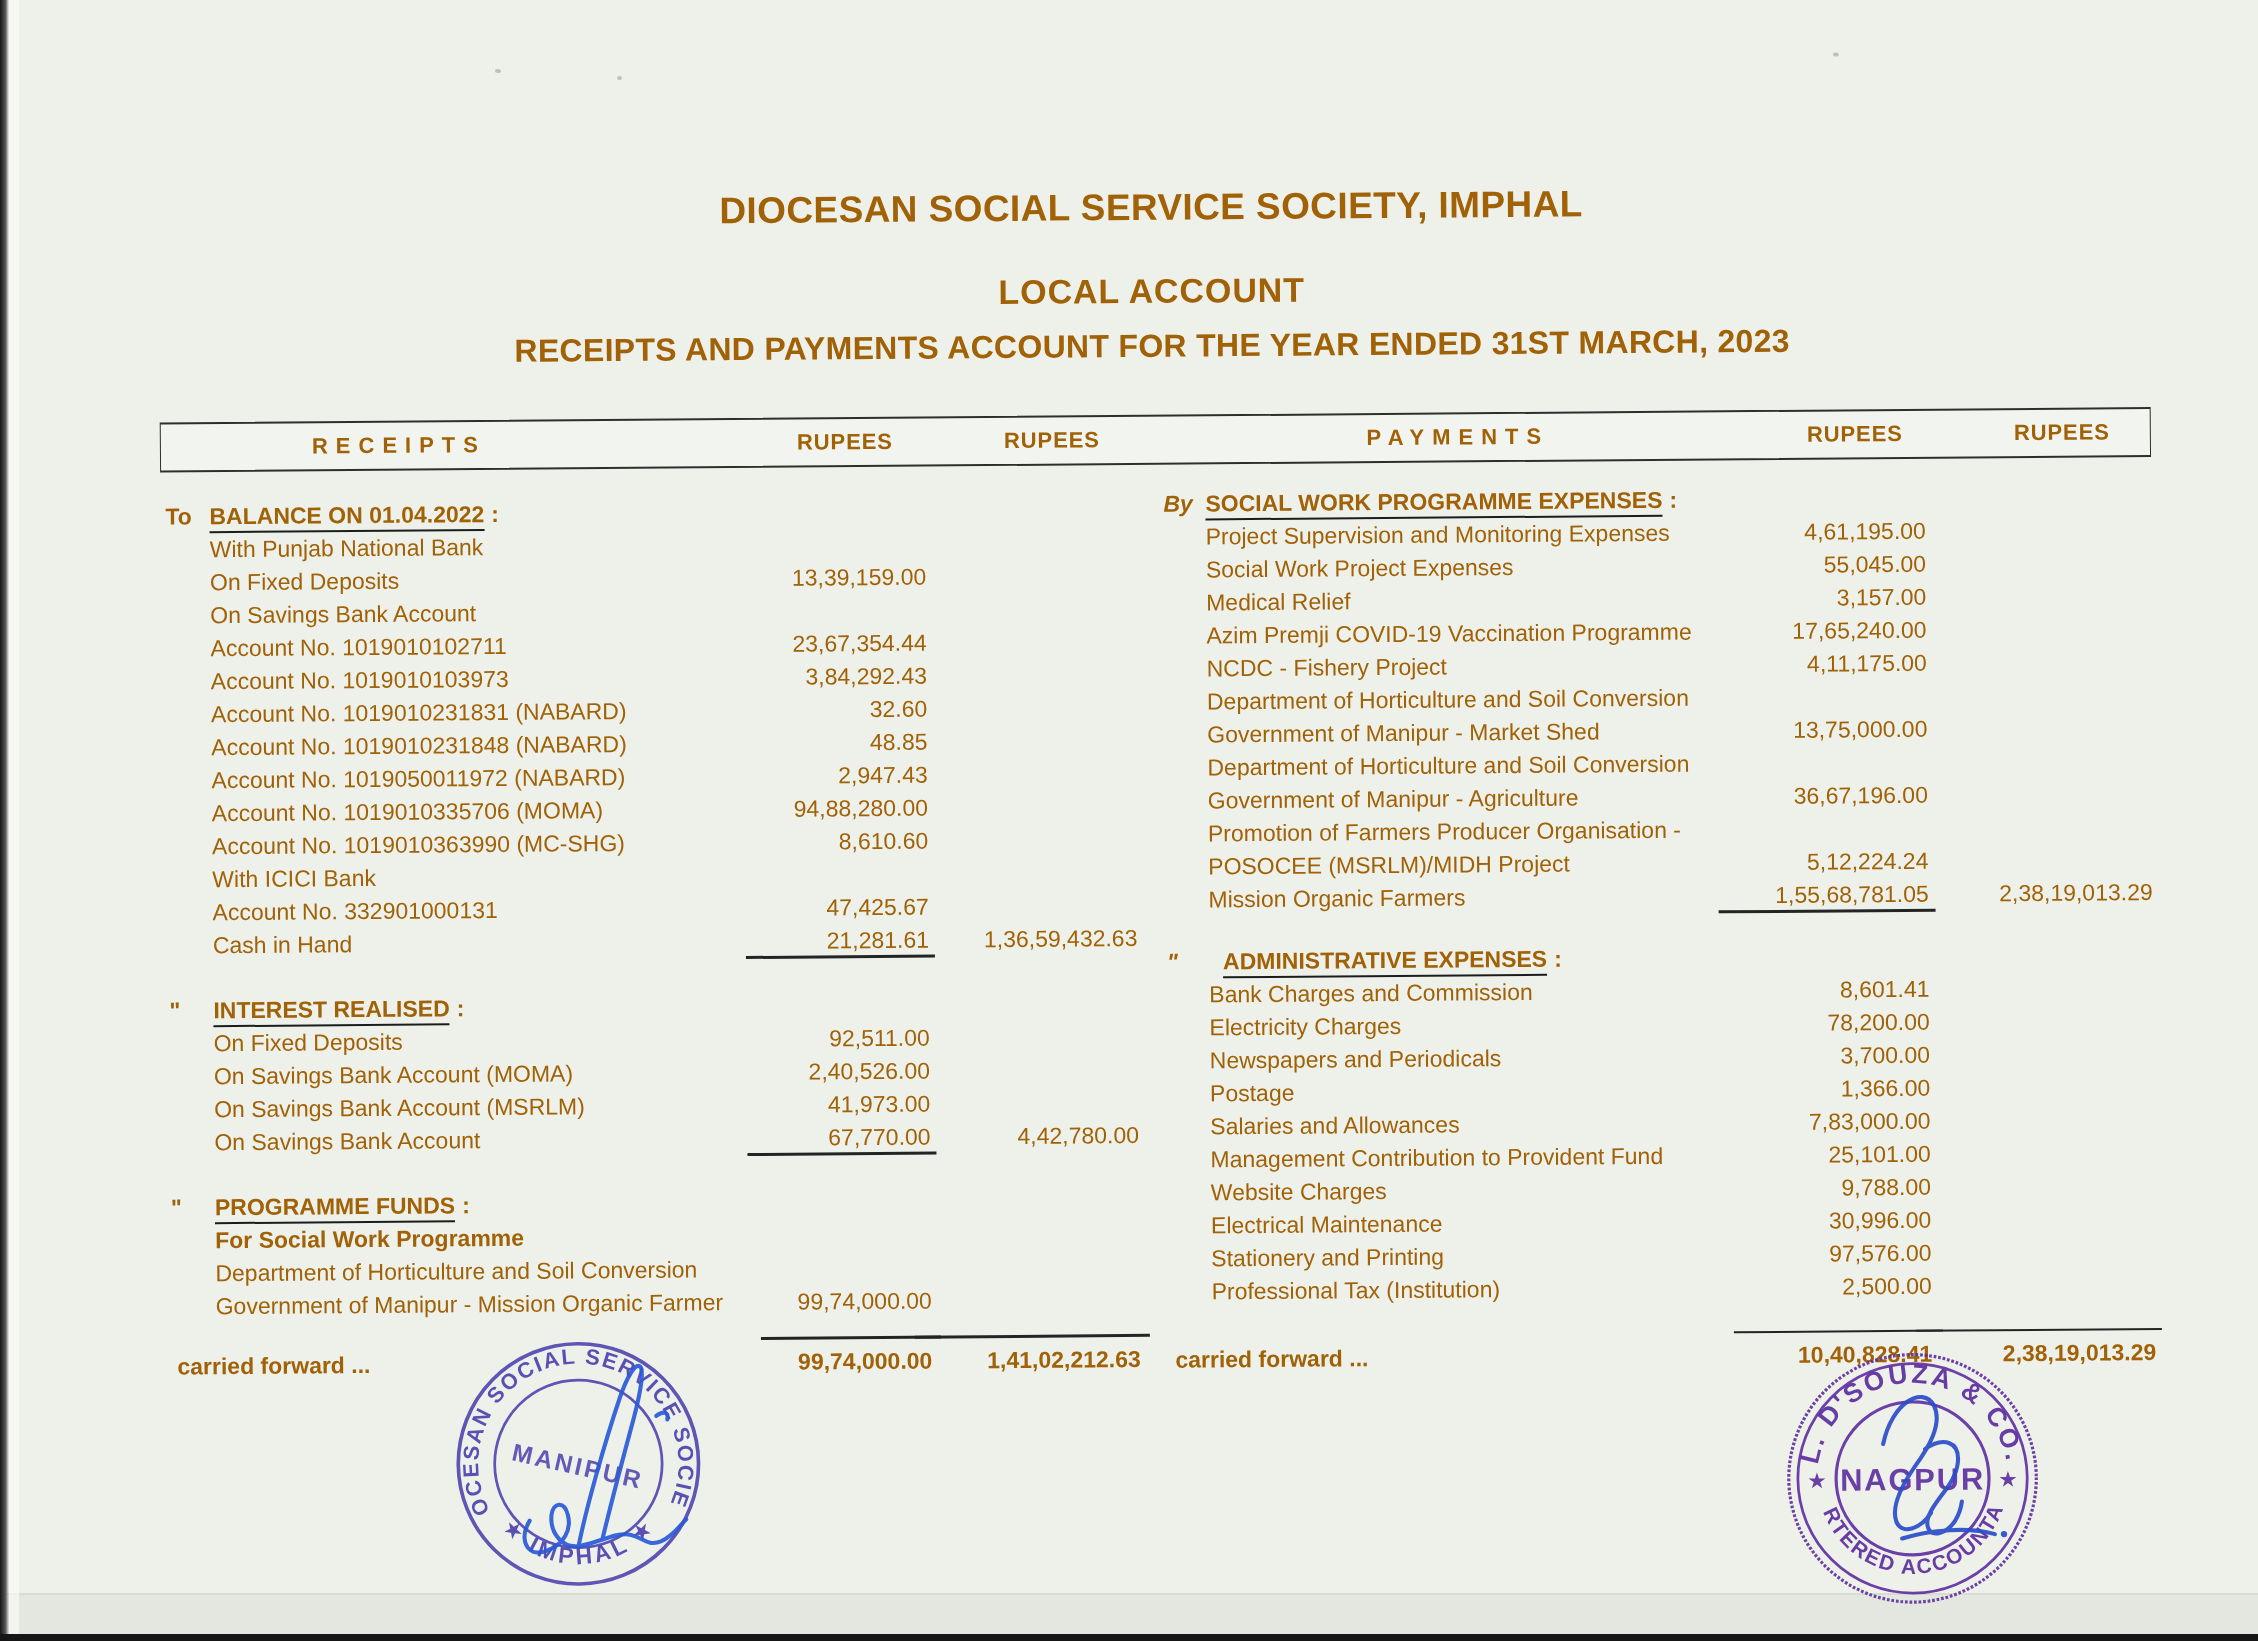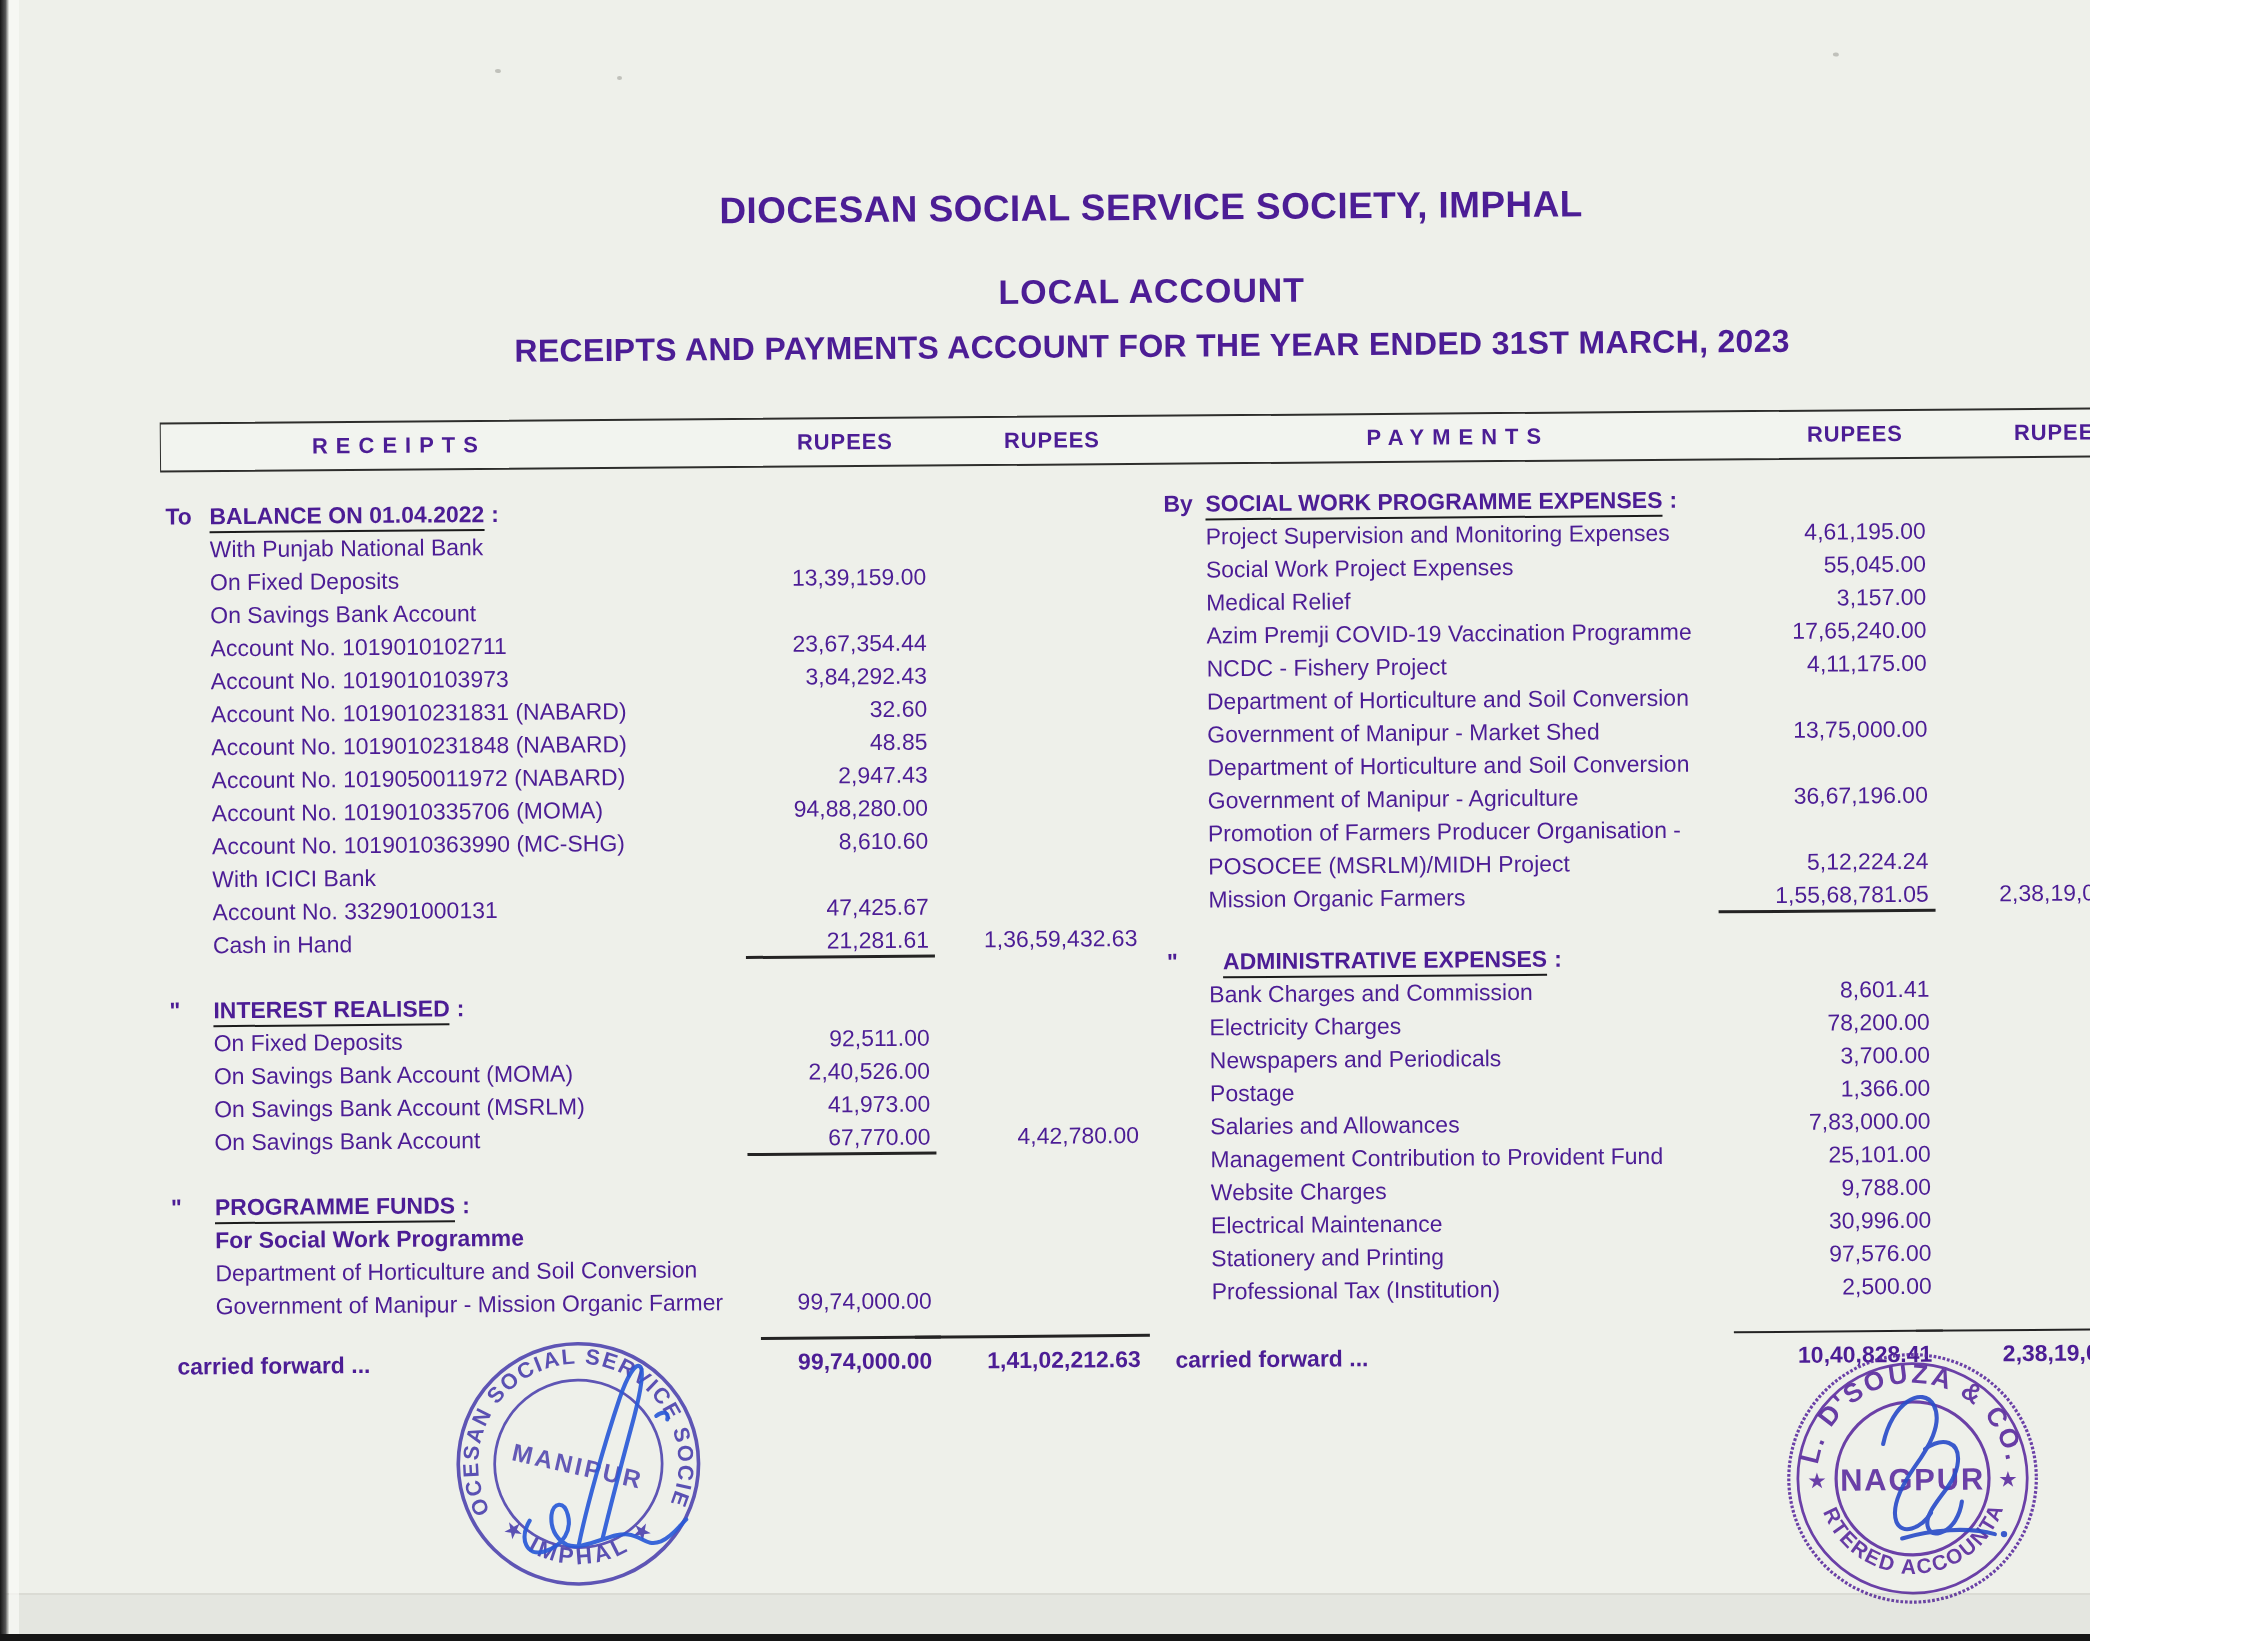--- a/index.html
+++ b/index.html
@@ -1,22 +1,22 @@
 <!DOCTYPE html>
 <html style="font-size:14px"><head>
 <meta charset="utf-8">
 <style>
   html,body{margin:0;padding:0;}
   .page{
     position:relative;
-    width:2090px;height:1642px;
+    width:2258px;height:1642px;
     background:#eef0ea;
     overflow:hidden;
     font-family:"Liberation Sans","DejaVu Sans",sans-serif;
-    color:#4c1d95;
+    color:#a16207;
   }
   .scan-edge-left{position:absolute;left:0;top:0;width:8.8px;height:100%;
     background:linear-gradient(90deg,#151515,#555 60%,rgba(0,0,0,0));}
   .scan-edge-left-hl{position:absolute;left:8.8px;top:0;width:10.6px;height:100%;background:#fafaf6;opacity:.7;}
   .scan-edge-bottom{position:absolute;left:0;bottom:0;width:100%;height:8px;background:#161616;}
   .scan-crease{position:absolute;left:0;top:1593px;width:100%;height:1.8px;background:rgba(70,70,60,.12);}
   .scan-foot{position:absolute;left:0;top:1595px;width:100%;height:39px;background:rgba(120,120,110,.08);}
   .speck{position:absolute;border-radius:50%;background:#9a9a94;opacity:.55;}
 
   .sheet{position:absolute;left:0;top:0;width:2258px;height:1642px;
@@ -41,21 +41,21 @@
   .hc-rupees4{left:1901px;letter-spacing:0.9px;}
 
   .col{position:absolute;}
   .receipts-col{left:168px;top:496px;width:981px;}
   .payments-col{left:1166px;top:491px;width:995px;}
 
   .row{display:flex;align-items:flex-start;font-size:23px;line-height:27px;white-space:nowrap;}
   .receipts-col .row{height:33px;}
   .payments-col .row{height:33px;}
   .pre{flex:0 0 44px;font-weight:600;}
-  .payments-col .pre{flex-basis:42px;}
+  .payments-col .pre{flex-basis:42px;font-style:italic;}
   .lab{flex:1 1 auto;overflow:hidden;min-width:0;}
   .suf{flex:0 0 auto;margin-left:7px;}
   .a1{flex:0 0 141px;text-align:right;padding-right:12.4px;position:relative;}
   .a2{flex:0 0 196px;text-align:right;padding-right:12.4px;position:relative;}
   .payments-col .a1{flex-basis:168px;padding-right:14px;}
   .payments-col .a2{flex-basis:210px;padding-right:8.8px;}
 
   .row.sec{font-weight:700;}
   .row.sec .lab{flex:0 0 auto;border-bottom:2.6px solid #1c1c1c;padding-bottom:0.9px;}
   .row.sec .lab.ind{margin-left:14px;}

